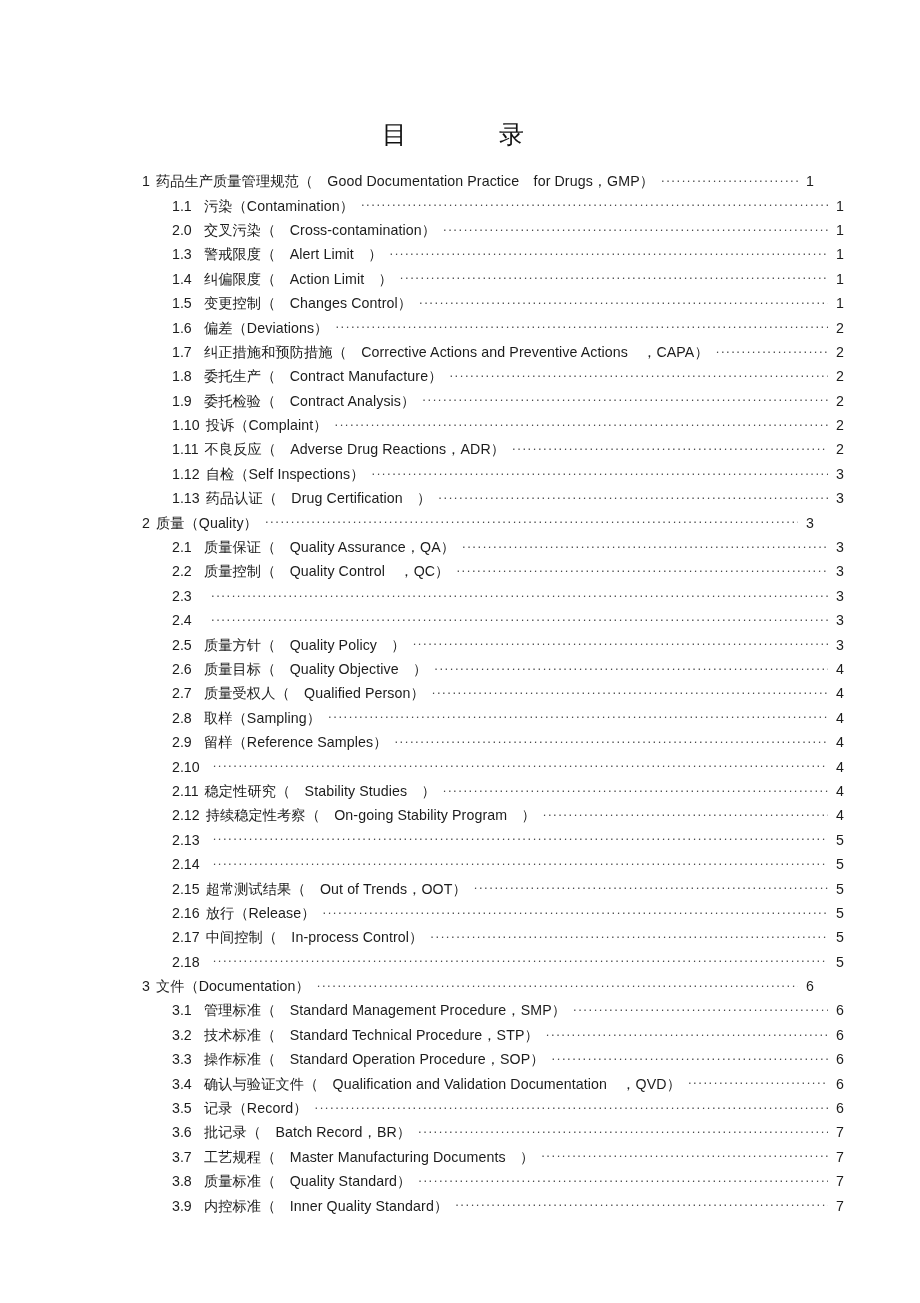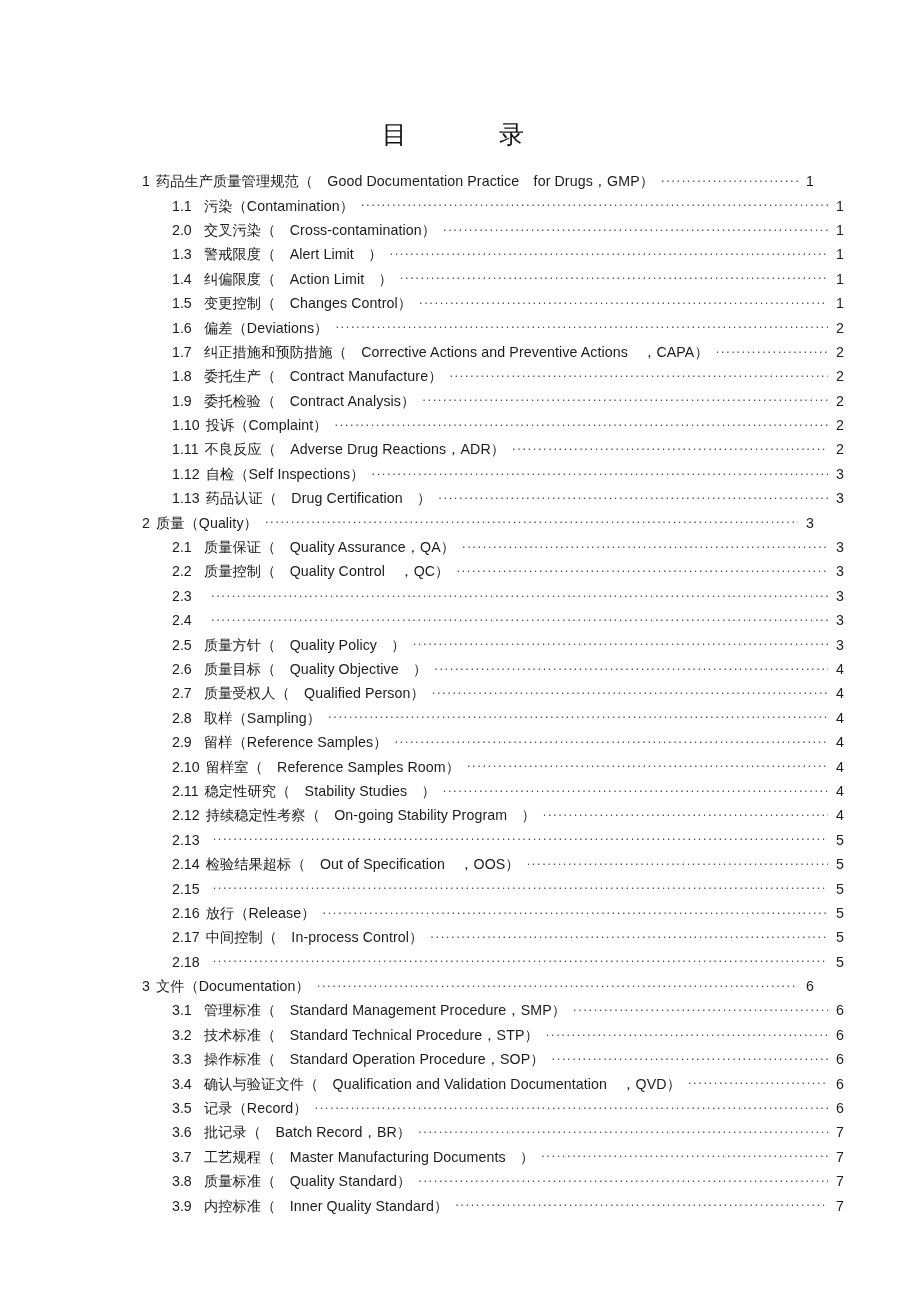--- a/index.html
+++ b/index.html
@@ -239,21 +239,20 @@
         <span class="toc-page">4</span>
       </div>
       <div class="toc-row lvl2">
         <span class="toc-num">2.9</span>
         <span class="toc-label">留样（Reference Samples）</span>
         <span class="toc-dots"></span>
         <span class="toc-page">4</span>
       </div>
       <div class="toc-row lvl2">
         <span class="toc-num">2.10</span>
-        <span class="toc-label">留样室（　Reference Samples Room）</span>
         <span class="toc-dots"></span>
         <span class="toc-page">4</span>
       </div>
       <div class="toc-row lvl2">
         <span class="toc-num">2.11</span>
         <span class="toc-label">稳定性研究（　Stability Studies　）</span>
         <span class="toc-dots"></span>
         <span class="toc-page">4</span>
       </div>
       <div class="toc-row lvl2">
@@ -262,26 +261,26 @@
         <span class="toc-dots"></span>
         <span class="toc-page">4</span>
       </div>
       <div class="toc-row lvl2">
         <span class="toc-num">2.13</span>
         <span class="toc-dots"></span>
         <span class="toc-page">5</span>
       </div>
       <div class="toc-row lvl2">
         <span class="toc-num">2.14</span>
-        <span class="toc-label">检验结果超标（　Out of Specification　，OOS）</span>
         <span class="toc-dots"></span>
         <span class="toc-page">5</span>
       </div>
       <div class="toc-row lvl2">
         <span class="toc-num">2.15</span>
+        <span class="toc-label">超常测试结果（　Out of Trends，OOT）</span>
         <span class="toc-dots"></span>
         <span class="toc-page">5</span>
       </div>
       <div class="toc-row lvl2">
         <span class="toc-num">2.16</span>
         <span class="toc-label">放行（Release）</span>
         <span class="toc-dots"></span>
         <span class="toc-page">5</span>
       </div>
       <div class="toc-row lvl2">

